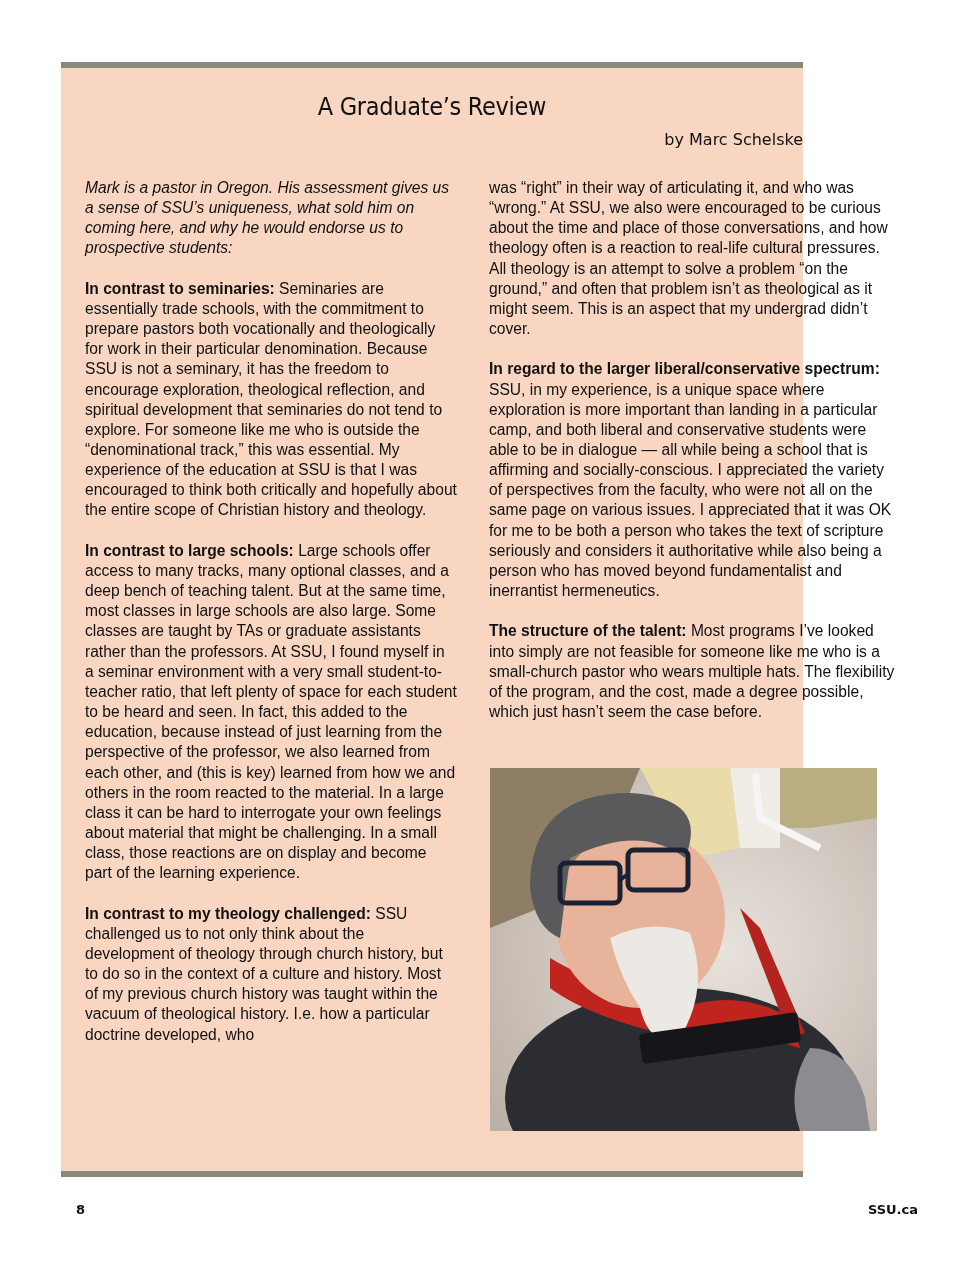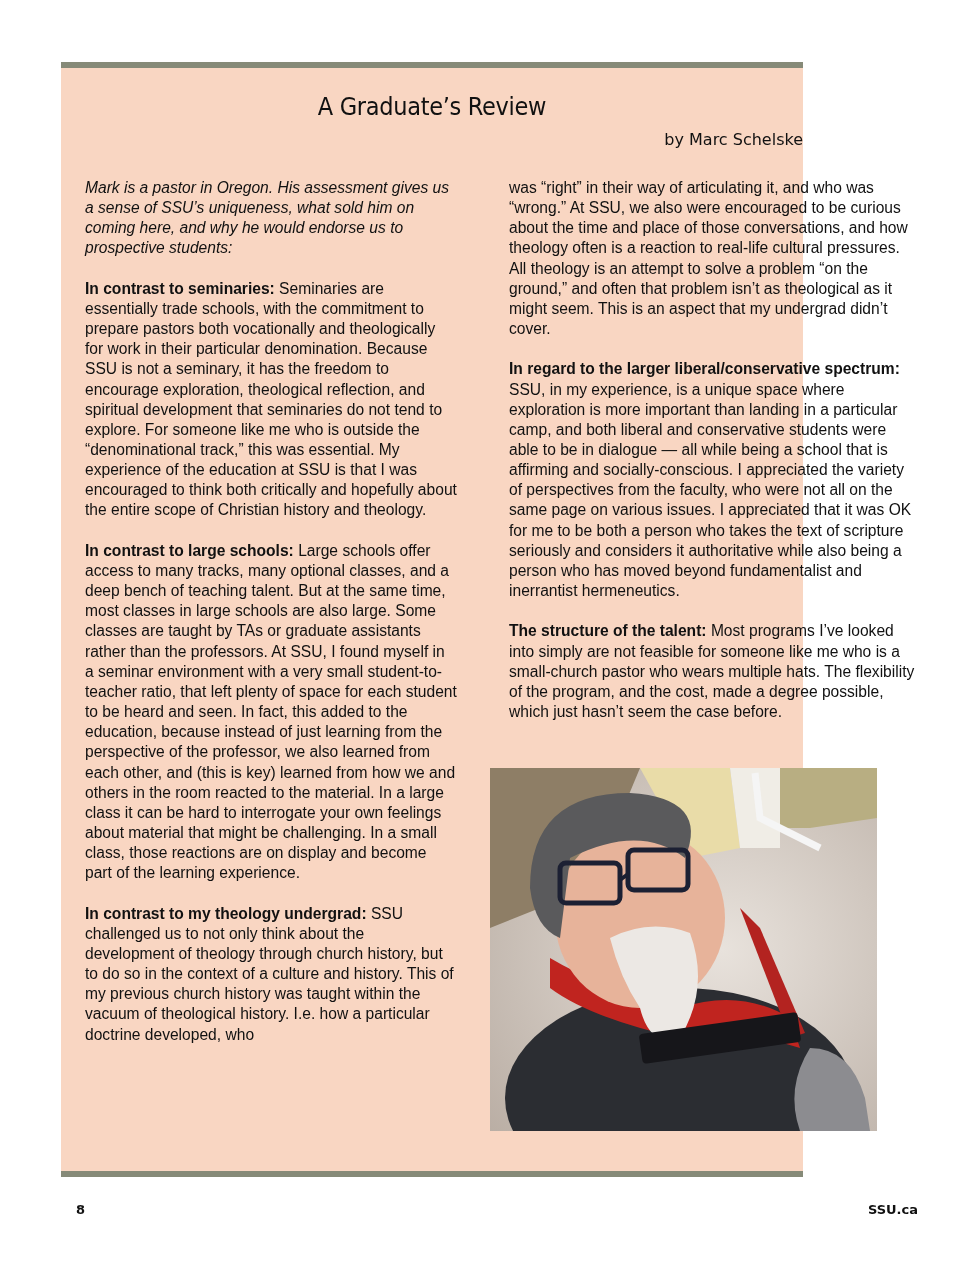--- a/index.html
+++ b/index.html
@@ -19,21 +19,21 @@
   .byline {
     position: absolute; left: 0; right: 0; top: 62px; text-align: right;
     font-family: "DejaVu Sans", sans-serif; font-size: 16px; color: #111;
   }
   .col {
     position: absolute; top: 110px;
     font-family: Liberation Sans, sans-serif; font-size: 15.6px;
     line-height: 20.15px; color: #111;
   }
   .col.left { left: 24px; width: 372px; }
-  .col.right { left: 428px; width: 410px; margin-left: 20px; }
+  .col.right { left: 428px; width: 410px; }
   .col p { margin: 0 0 20.15px 0; }
   .col p.intro { font-style: italic; }
   .col b { font-weight: bold; }
   .photo {
     position: absolute; left: 429px; top: 700px; width: 387px; height: 363px;
     overflow: hidden; background: #a59c8e;
   }
   .footer-left, .footer-right {
     position: absolute; top: 1202px;
     font-family: "DejaVu Sans", sans-serif; font-weight: bold; font-size: 13px; color: #111;
@@ -45,21 +45,21 @@
 <body>
 
 <div class="panel">
   <div class="title">A Graduate’s Review</div>
   <div class="byline">by Marc Schelske</div>
 
   <div class="col left">
     <p class="intro">Mark is a pastor in Oregon. His assessment gives us a sense of SSU’s uniqueness, what sold him on coming here, and why he would endorse us to prospective students:</p>
     <p><b>In contrast to seminaries:</b><span> Seminaries are essentially trade schools, with the commitment to prepare pastors both vocationally and theologically for work in their particular denomination. Because SSU is not a seminary, it has the freedom to encourage exploration, theological reflection, and spiritual development that seminaries do not tend to explore. For someone like me who is outside the “denominational track,” this was essential.  My experience of the education at SSU is that I was encouraged to think both critically and hopefully about the entire scope of Christian history and theology.</span></p>
     <p><b>In contrast to large schools:</b><span> Large schools offer access to many tracks, many optional classes, and a deep bench of teaching talent. But at the same time, most classes in large schools are also large. Some classes are taught by TAs or graduate assistants rather than the professors. At SSU, I found myself in a seminar environment with a very small student-to-teacher ratio, that left plenty of space for each student to be heard and seen. In fact, this added to the education, because instead of just learning from the perspective of the professor, we also learned from each other, and (this is key) learned from how we and others in the room reacted to the material. In a large class it can be hard to interrogate your own feelings about material that might be challenging. In a small class, those reactions are on display and become part of the learning experience.</span></p>
-    <p><b>In contrast to my theology undergrad:</b><span> SSU challenged us to not only think about the development of theology through church history, but to do so in the context of a culture and history. This of my previous church history was taught within the vacuum of theological history. I.e. how a particular doctrine developed, who</span></p>
+    <p><b>In contrast to my theology challenged:</b><span> SSU challenged us to not only think about the development of theology through church history, but to do so in the context of a culture and history. Most of my previous church history was taught within the vacuum of theological history. I.e. how a particular doctrine developed, who</span></p>
   </div>
 
   <div class="col right">
     <p>was “right” in their way of articulating it, and who was “wrong.” At SSU, we also were encouraged to be curious about the time and place of those conversations, and how theology often is a reaction to real-life cultural pressures. All theology is an attempt to solve a problem “on the ground,” and often that problem isn’t as theological as it might seem. This is an aspect that my undergrad didn’t cover.</p>
     <p><b>In regard to the larger liberal/conservative spectrum:</b><span> SSU, in my experience, is a unique space where exploration is more important than landing in a particular camp, and both liberal and conservative students were able to be in dialogue — all while being a school that is affirming and socially-conscious. I appreciated the variety of perspectives from the faculty, who were not all on the same page on various issues. I appreciated that it was OK for me to be both a person who takes the text of scripture seriously and considers it authoritative while also being a person who has moved beyond fundamentalist and inerrantist hermeneutics.</span></p>
     <p><b>The structure of the talent:</b><span> Most programs I’ve looked into simply are not feasible for someone like me who is a small-church pastor who wears multiple hats. The flexibility of the program, and the cost, made a degree possible, which just hasn’t seem the case before.</span></p>
   </div>
 
   <div class="photo" title="Selfie of a smiling bearded man in glasses, knit hat and red scarf in the snow">
     <svg width="387" height="363" viewBox="0 0 387 363">

